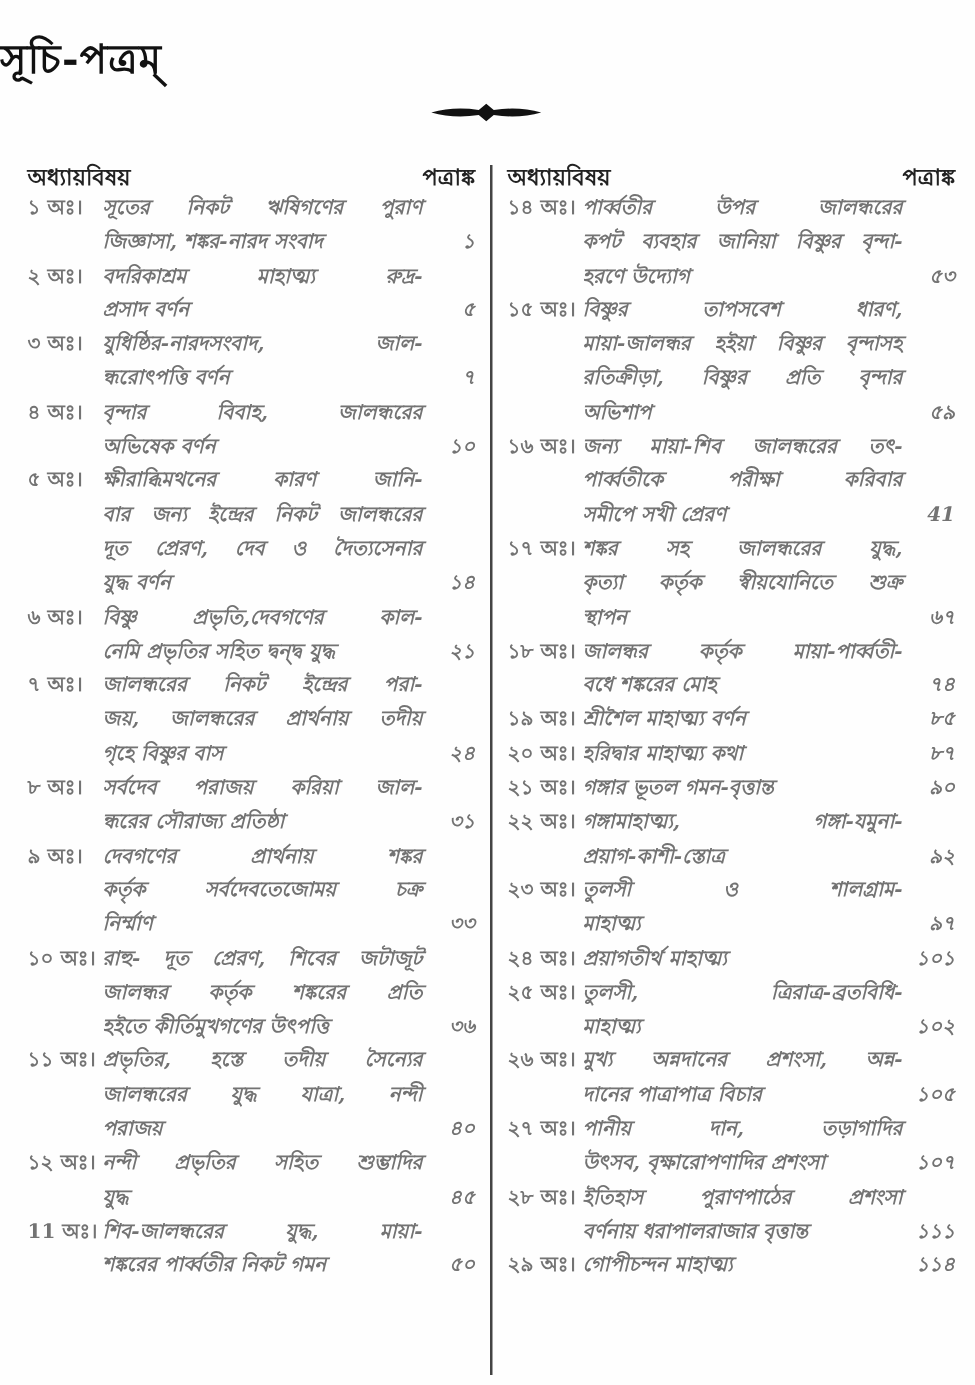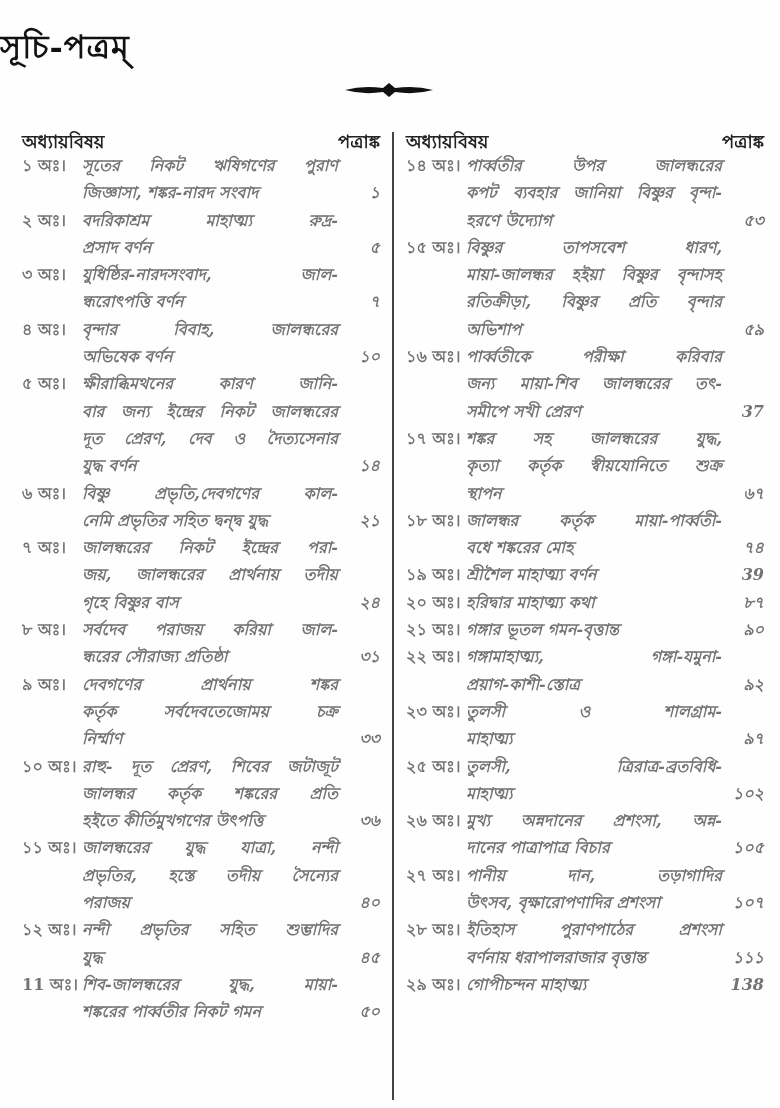--- a/index.html
+++ b/index.html
@@ -199,26 +199,26 @@
               </div>
               <div class="line last cont">
                 <span class="txt">হইতে কীর্তিমুখগণের উৎপত্তি</span>
                 <span class="page-no">৩৬</span>
               </div>
             </div>
           </div>
           <div class="entry">
             <span class="num">১১ অঃ।</span>
             <div class="body">
+              <div class="line cont">
+                <span class="txt">প্রভৃতির, হস্তে তদীয় সৈন্যের</span>
+                <span class="page-no"></span>
+              </div>
               <div class="line">
                 <span class="txt">জালন্ধরের যুদ্ধ যাত্রা, নন্দী</span>
-                <span class="page-no"></span>
-              </div>
-              <div class="line cont">
-                <span class="txt">প্রভৃতির, হস্তে তদীয় সৈন্যের</span>
                 <span class="page-no"></span>
               </div>
               <div class="line last cont">
                 <span class="txt">পরাজয়</span>
                 <span class="page-no">৪০</span>
               </div>
             </div>
           </div>
           <div class="entry">
             <span class="num">১২ অঃ।</span>
@@ -292,31 +292,31 @@
               </div>
               <div class="line last cont">
                 <span class="txt">অভিশাপ</span>
                 <span class="page-no">৫৯</span>
               </div>
             </div>
           </div>
           <div class="entry">
             <span class="num">১৬ অঃ।</span>
             <div class="body">
+              <div class="line cont">
+                <span class="txt">জন্য মায়া-শিব জালন্ধরের তৎ-</span>
+                <span class="page-no"></span>
+              </div>
               <div class="line">
                 <span class="txt">পার্ব্বতীকে পরীক্ষা করিবার</span>
                 <span class="page-no"></span>
               </div>
-              <div class="line cont">
-                <span class="txt">জন্য মায়া-শিব জালন্ধরের তৎ-</span>
-                <span class="page-no"></span>
-              </div>
               <div class="line last cont">
                 <span class="txt">সমীপে সখী প্রেরণ</span>
-                <span class="page-no">37</span>
+                <span class="page-no">41</span>
               </div>
             </div>
           </div>
           <div class="entry">
             <span class="num">১৭ অঃ।</span>
             <div class="body">
               <div class="line">
                 <span class="txt">শঙ্কর সহ জালন্ধরের যুদ্ধ,</span>
                 <span class="page-no"></span>
               </div>
@@ -341,21 +341,21 @@
                 <span class="txt">বধে শঙ্করের মোহ</span>
                 <span class="page-no">৭৪</span>
               </div>
             </div>
           </div>
           <div class="entry">
             <span class="num">১৯ অঃ।</span>
             <div class="body">
               <div class="line last">
                 <span class="txt">শ্রীশৈল মাহাত্ম্য বর্ণন</span>
-                <span class="page-no">39</span>
+                <span class="page-no">৮৫</span>
               </div>
             </div>
           </div>
           <div class="entry">
             <span class="num">২০ অঃ।</span>
             <div class="body">
               <div class="line last">
                 <span class="txt">হরিদ্বার মাহাত্ম্য কথা</span>
                 <span class="page-no">৮৭</span>
               </div>
@@ -390,20 +390,29 @@
                 <span class="txt">তুলসী ও শালগ্রাম-</span>
                 <span class="page-no"></span>
               </div>
               <div class="line last cont">
                 <span class="txt">মাহাত্ম্য</span>
                 <span class="page-no">৯৭</span>
               </div>
             </div>
           </div>
           <div class="entry">
+            <span class="num">২৪ অঃ।</span>
+            <div class="body">
+              <div class="line last">
+                <span class="txt">প্রয়াগতীর্থ মাহাত্ম্য</span>
+                <span class="page-no">১০১</span>
+              </div>
+            </div>
+          </div>
+          <div class="entry">
             <span class="num">২৫ অঃ।</span>
             <div class="body">
               <div class="line">
                 <span class="txt">তুলসী, ত্রিরাত্র-ব্রতবিধি-</span>
                 <span class="page-no"></span>
               </div>
               <div class="line last cont">
                 <span class="txt">মাহাত্ম্য</span>
                 <span class="page-no">১০২</span>
               </div>
@@ -446,20 +455,20 @@
                 <span class="txt">বর্ণনায় ধরাপালরাজার বৃত্তান্ত</span>
                 <span class="page-no">১১১</span>
               </div>
             </div>
           </div>
           <div class="entry">
             <span class="num">২৯ অঃ।</span>
             <div class="body">
               <div class="line last">
                 <span class="txt">গোপীচন্দন মাহাত্ম্য</span>
-                <span class="page-no">138</span>
+                <span class="page-no">১১৪</span>
               </div>
             </div>
           </div>
         </div>
     </div>
   </div>
 </div>
 
 </body></html>

